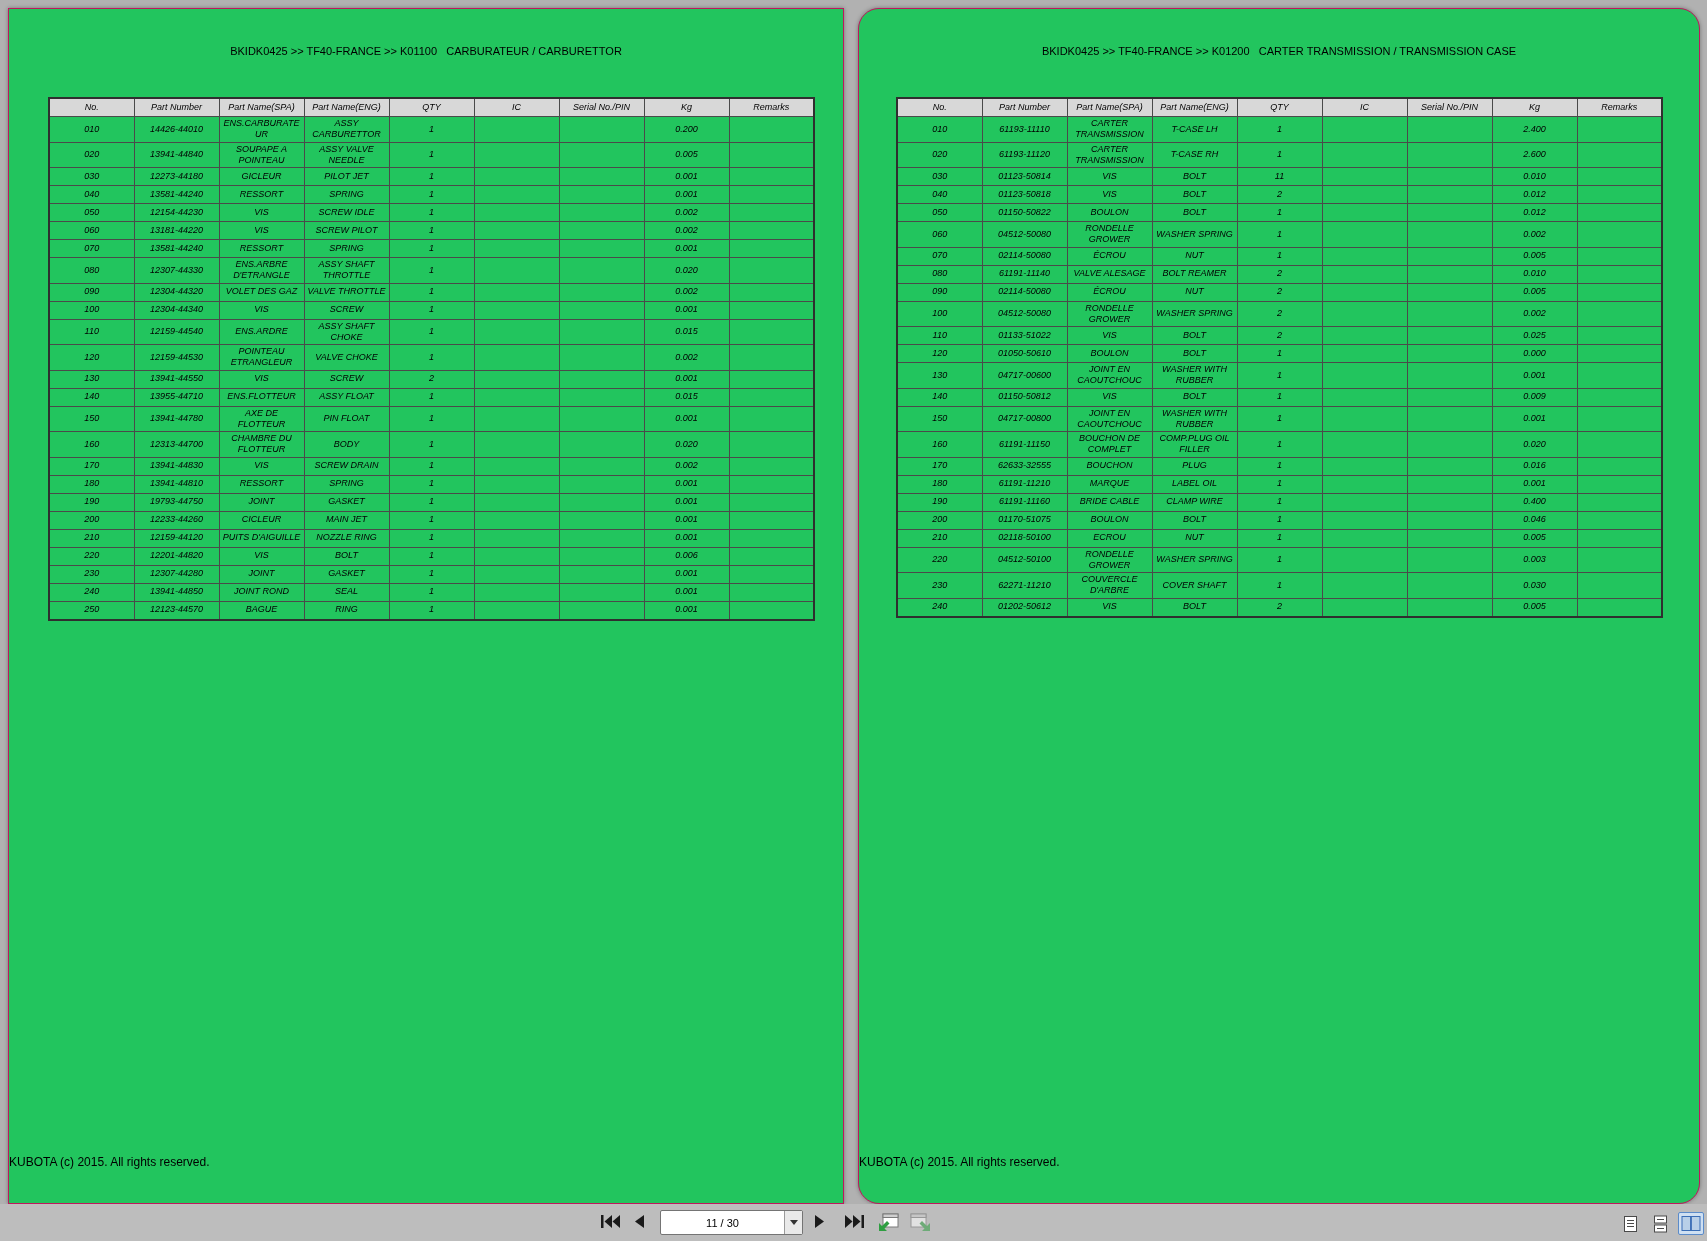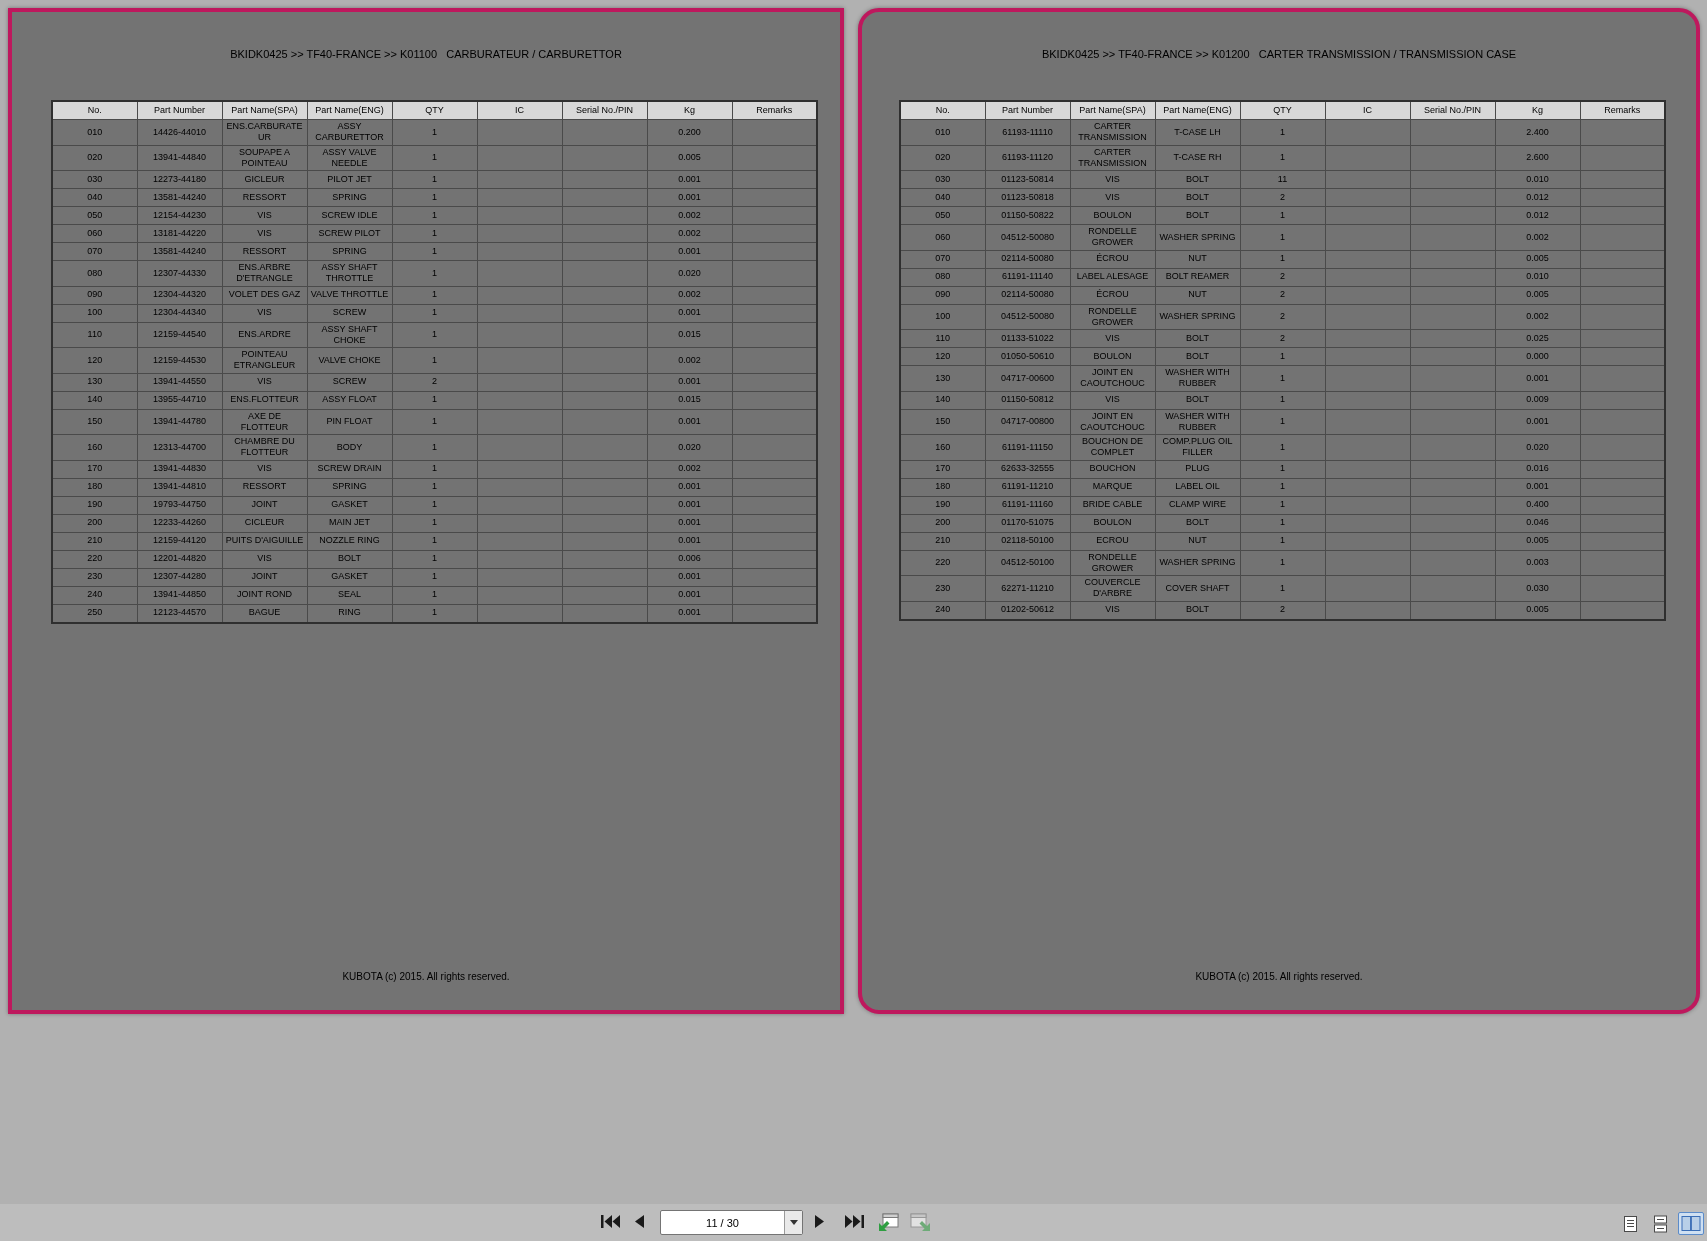--- a/index.html
+++ b/index.html
@@ -5,23 +5,23 @@
   html,body{margin:0;padding:0;}
   body{
     width:1707px;height:1241px;
     background:#b1b1b1;
     position:relative;
     overflow:hidden;
     font-family:"Liberation Sans", sans-serif;
     color:#000;
   }
   .sheet{
-    position:absolute;top:8px;height:1006px;
-    background:#737373;
-    border:4px solid #be185d;
+    position:absolute;top:8px;height:1196px;
+    background:#22c55e;
+    border:1px solid #be185d;
     box-shadow:0 0 4px rgba(0,0,0,.35);
     box-sizing:border-box;
   }
   .sheet.left{left:8px;width:836px;}
   .sheet.right{left:858px;width:842px;border-radius:21px;}
   .page-title{
     position:absolute;top:36px;left:0;right:0;
     text-align:center;
     font-size:11px;
     white-space:pre;
@@ -40,30 +40,30 @@
   .parts-table col{width:85px;}
   .parts-table th,.parts-table td{
     border:1px solid #4a4a4a;
     text-align:center;
     vertical-align:middle;
     padding:1px 2px;
     height:15px;
     word-wrap:break-word;
     overflow:hidden;
   }
-  .parts-table{border:2px solid #2f2f2f;}
+  .parts-table{border:2px solid #2f2f2f;font-style:italic;}
   .parts-table th{
     background:#d8d8d8;
     font-weight:normal;
     height:15px;
   }
   .page-footer{
-    position:absolute;bottom:28px;left:0;right:0;
-    text-align:center;
-    font-size:10px;
+    position:absolute;bottom:34px;left:0;right:0;
+    text-align:left;
+    font-size:12px;
     color:#000;
   }
   
   .toolbar{
     position:absolute;left:0;bottom:0;
     width:1707px;height:37px;
     background:#bdbdbd;
   }
   .tb-btn{
     position:absolute;top:1214px;
@@ -521,21 +521,21 @@
           <td>NUT</td>
           <td>1</td>
           <td></td>
           <td></td>
           <td>0.005</td>
           <td></td>
         </tr>
         <tr>
           <td>080</td>
           <td>61191-11140</td>
-          <td>LABEL ALESAGE</td>
+          <td>VALVE ALESAGE</td>
           <td>BOLT REAMER</td>
           <td>2</td>
           <td></td>
           <td></td>
           <td>0.010</td>
           <td></td>
         </tr>
         <tr>
           <td>090</td>
           <td>02114-50080</td>

